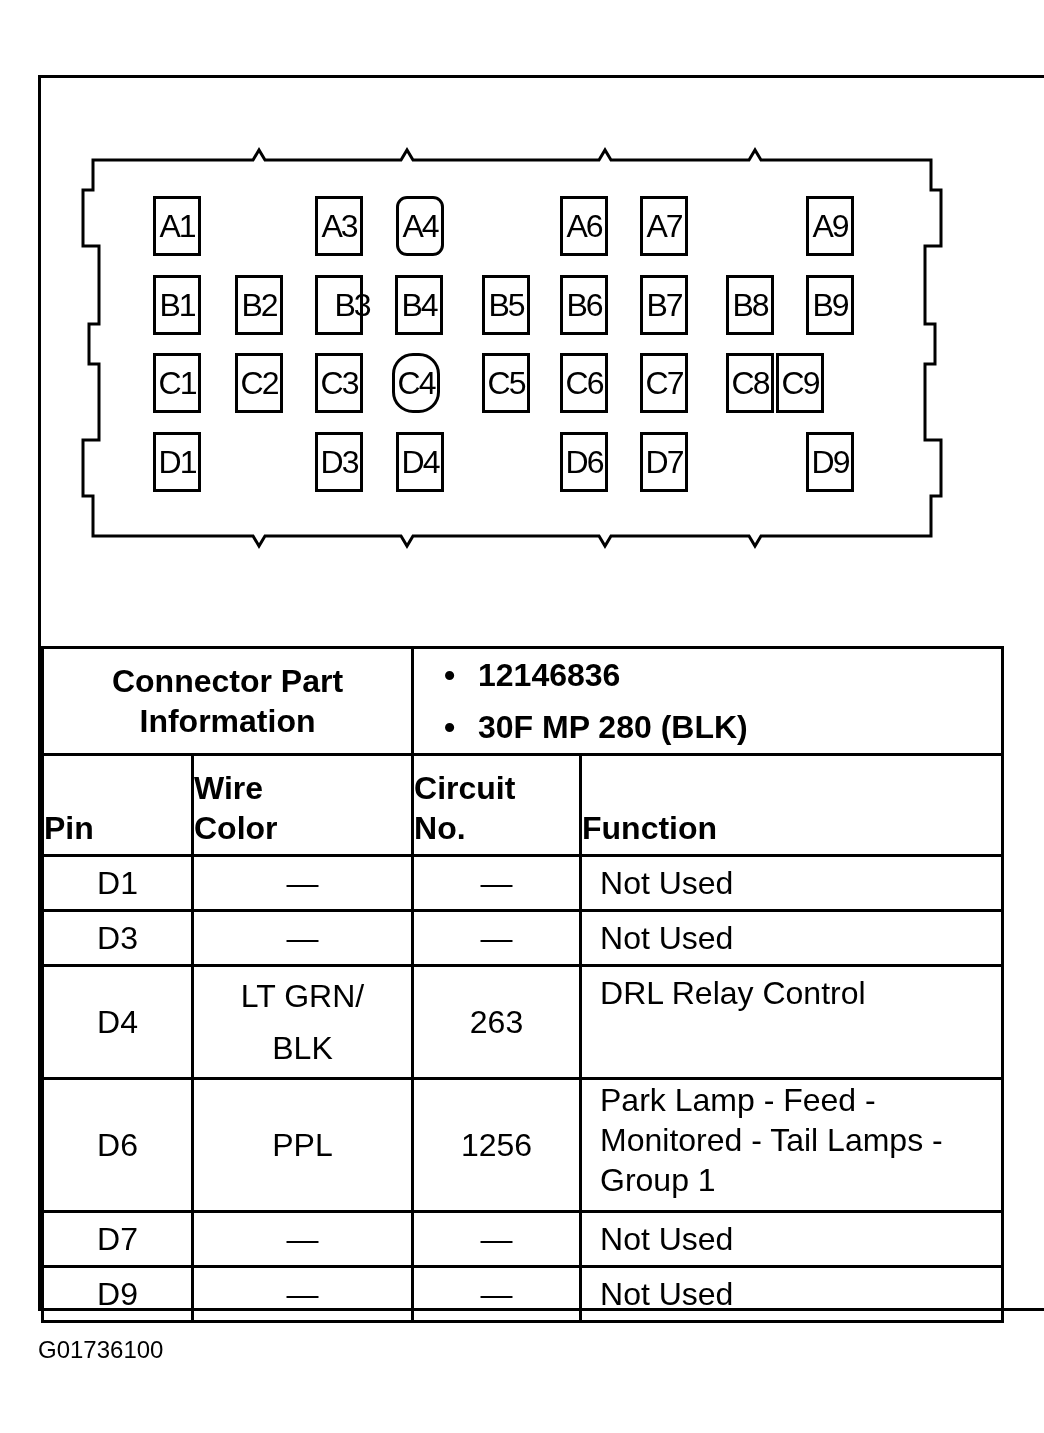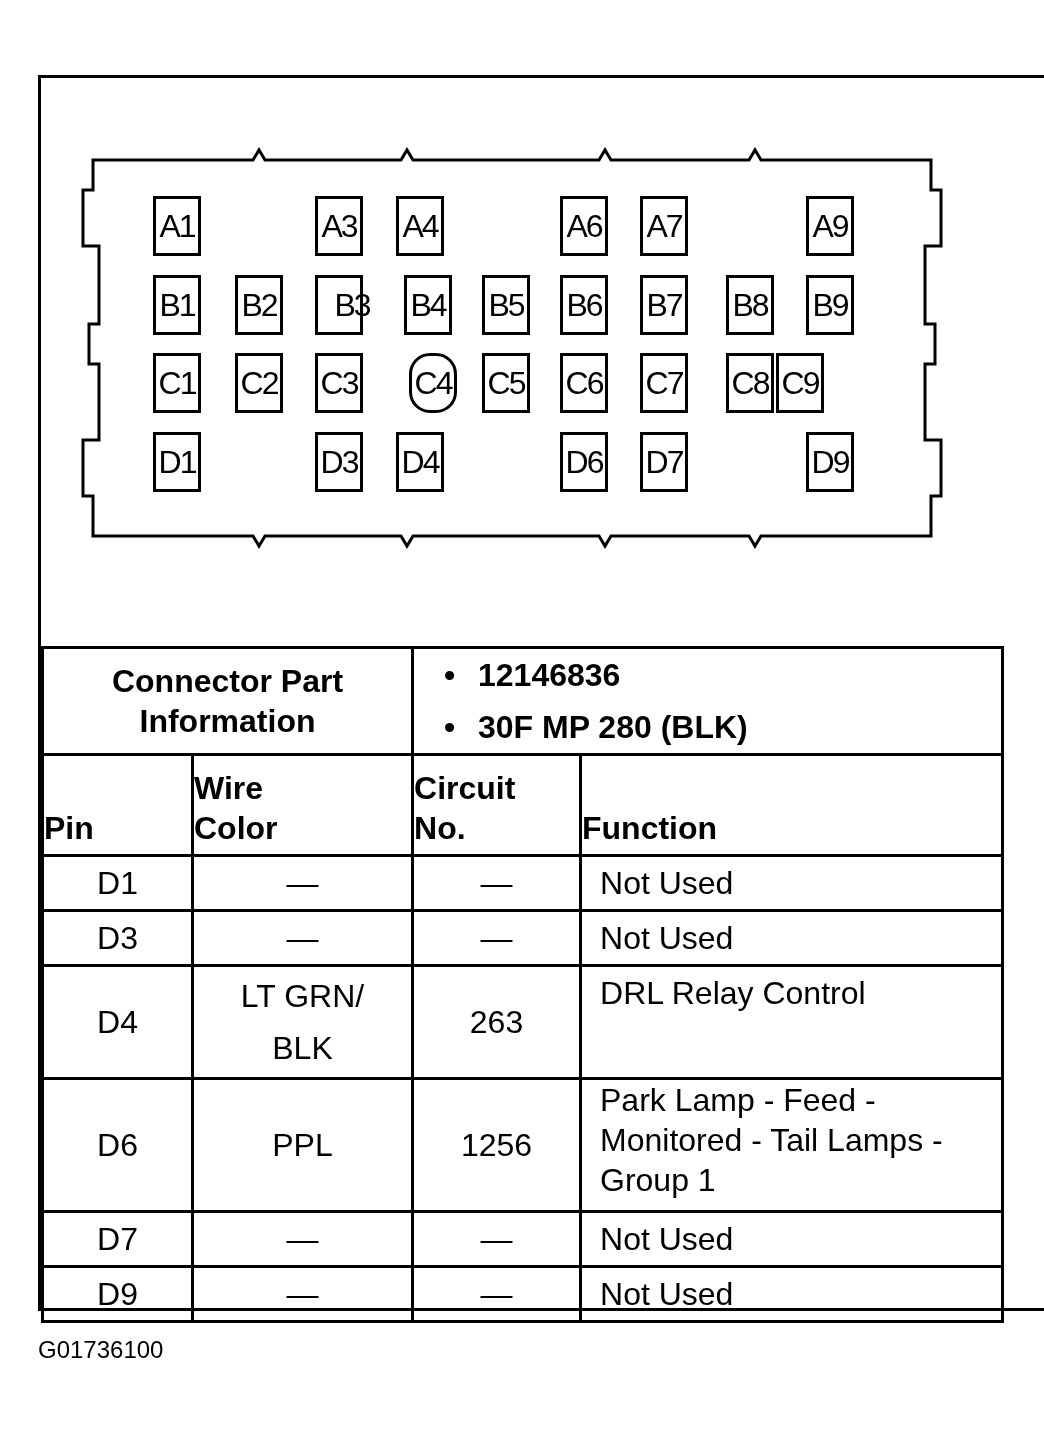--- a/index.html
+++ b/index.html
@@ -29,39 +29,39 @@
 <body>
 
 <div class="frame">
   <div class="diagram-area">
     <svg class="connector-svg" width="960" height="568" viewBox="0 0 960 568">
       <path d="M52 82 L52 112 L42 112 L42 168 L58 168 L58 246 L48 246 L48 286 L58 286 L58 362 L42 362 L42 418 L52 418 L52 458 L212 458 L218 468 L224 458 L360 458 L366 468 L372 458 L558 458 L564 468 L570 458 L708 458 L714 468 L720 458 L890 458 L890 418 L900 418 L900 362 L884 362 L884 286 L894 286 L894 246 L884 246 L884 168 L900 168 L900 112 L890 112 L890 82 L720 82 L714 72 L708 82 L570 82 L564 72 L558 82 L372 82 L366 72 L360 82 L224 82 L218 72 L212 82 Z" fill="none" stroke="#000" stroke-width="3"></path>
     </svg>
 
     <div class="pin" style="left:112px;top:118px;">A1</div>
     <div class="pin" style="left:274px;top:118px;">A3</div>
-    <div class="pin" style="left:355px;top:118px;">A4</div>
+    <div class="pin" style="left:355px;top:118px;border-radius:11px;">A4</div>
     <div class="pin" style="left:519px;top:118px;">A6</div>
     <div class="pin" style="left:599px;top:118px;">A7</div>
     <div class="pin" style="left:765px;top:118px;">A9</div>
 
     <div class="pin" style="left:112px;top:197px;">B1</div>
     <div class="pin" style="left:194px;top:197px;">B2</div>
     <div class="pin" style="left:274px;top:197px;padding-left:26px;">B3</div>
-    <div class="pin" style="left:363px;top:197px;text-align:right;">B4</div>
+    <div class="pin" style="left:354px;top:197px;text-align:right;">B4</div>
     <div class="pin" style="left:441px;top:197px;">B5</div>
     <div class="pin" style="left:519px;top:197px;">B6</div>
     <div class="pin" style="left:599px;top:197px;">B7</div>
     <div class="pin" style="left:685px;top:197px;">B8</div>
     <div class="pin" style="left:765px;top:197px;">B9</div>
 
     <div class="pin" style="left:112px;top:275px;">C1</div>
     <div class="pin" style="left:194px;top:275px;">C2</div>
     <div class="pin" style="left:274px;top:275px;">C3</div>
-    <div class="pin" style="left:368px;top:275px;border-radius:21px;">C4</div>
+    <div class="pin" style="left:351px;top:275px;border-radius:21px;">C4</div>
     <div class="pin" style="left:441px;top:275px;">C5</div>
     <div class="pin" style="left:519px;top:275px;">C6</div>
     <div class="pin" style="left:599px;top:275px;">C7</div>
     <div class="pin" style="left:685px;top:275px;">C8</div>
     <div class="pin" style="left:735px;top:275px;text-align:right;">C9</div>
 
     <div class="pin" style="left:112px;top:354px;">D1</div>
     <div class="pin" style="left:274px;top:354px;">D3</div>
     <div class="pin" style="left:355px;top:354px;">D4</div>
     <div class="pin" style="left:519px;top:354px;">D6</div>

